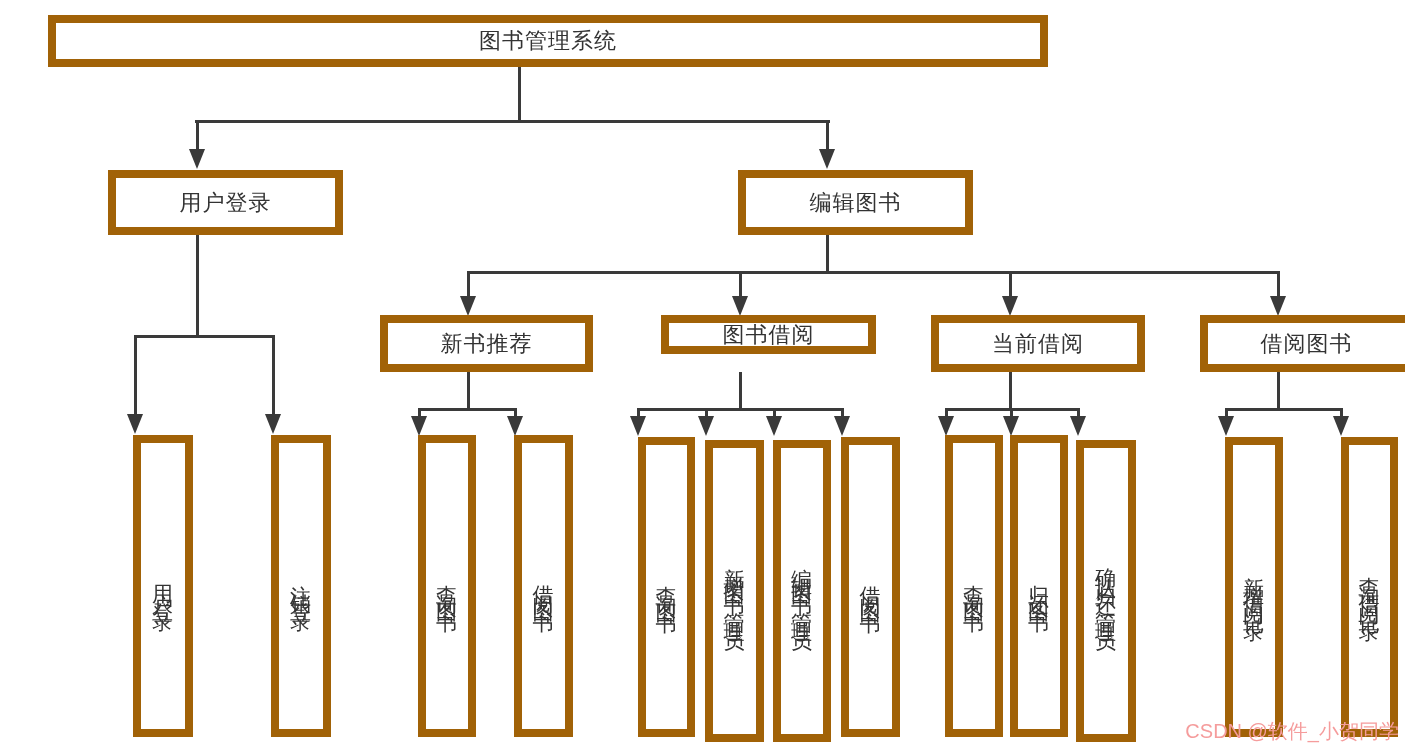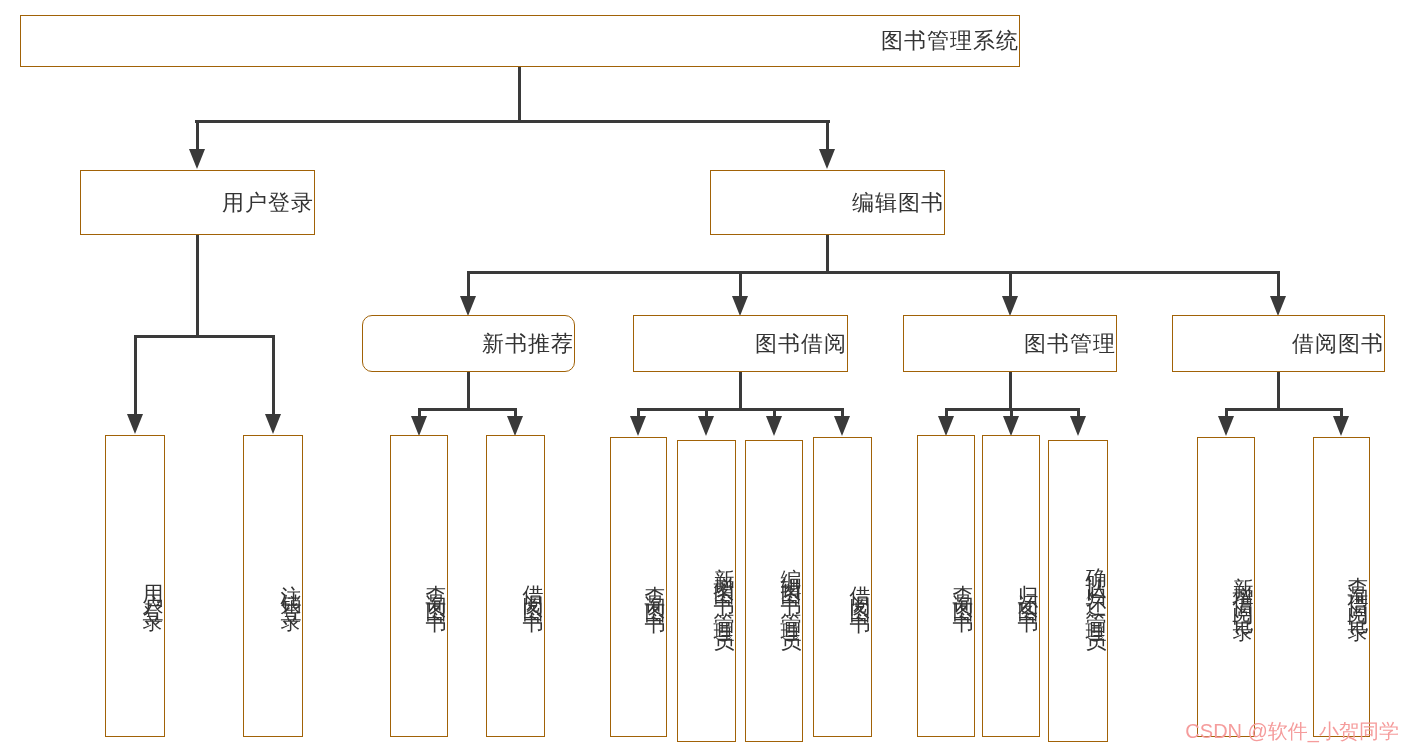--- a/index.html
+++ b/index.html
@@ -5,22 +5,22 @@
   html,body{margin:0;padding:0;background:#ffffff;}
   .canvas{
     position:relative;
     width:1405px;height:747px;
     background:#ffffff;
     font-family:"Liberation Sans","DejaVu Sans",sans-serif;
     overflow:hidden;
   }
   .box{
     position:absolute;box-sizing:border-box;
-    background:#ffffff;border:1px solid #a16207;
-    display:flex;align-items:center;justify-content:flex-end;
+    background:#ffffff;border:8px solid #a16207;
+    display:flex;align-items:center;justify-content:center;margin-left:28px;
   }
   .hlabel{
     font-size:22px;color:#333333;letter-spacing:1px;white-space:nowrap;
   }
   .vlabel{
     writing-mode:vertical-rl;text-orientation:mixed;
     font-size:21px;color:#333333;letter-spacing:9px;line-height:1;
     white-space:nowrap;
   }
   .line{position:absolute;background:#3a3a3a;}
@@ -99,28 +99,28 @@
     <span class="hlabel">图书管理系统</span>
   </div>
 
   <div class="box" style="left:80px;top:170px;width:235px;height:65px;">
     <span class="hlabel">用户登录</span>
   </div>
   <div class="box" style="left:710px;top:170px;width:235px;height:65px;">
     <span class="hlabel">编辑图书</span>
   </div>
 
-  <div class="box" style="left:362px;top:315px;width:213px;height:57px;border-radius:10px;">
+  <div class="box" style="left:352px;top:315px;width:213px;height:57px;">
     <span class="hlabel">新书推荐</span>
   </div>
-  <div class="box" style="left:633px;top:315px;width:215px;height:57px;">
+  <div class="box" style="left:633px;top:315px;width:215px;height:39px;">
     <span class="hlabel">图书借阅</span>
   </div>
   <div class="box" style="left:903px;top:315px;width:214px;height:57px;">
-    <span class="hlabel">图书管理</span>
+    <span class="hlabel">当前借阅</span>
   </div>
   <div class="box" style="left:1172px;top:315px;width:213px;height:57px;">
     <span class="hlabel">借阅图书</span>
   </div>
 
   <div class="box" style="left:105px;top:435px;width:60px;height:302px;">
     <span class="vlabel">用户登录</span>
   </div>
   <div class="box" style="left:243px;top:435px;width:60px;height:302px;">
     <span class="vlabel">注销登录</span>

